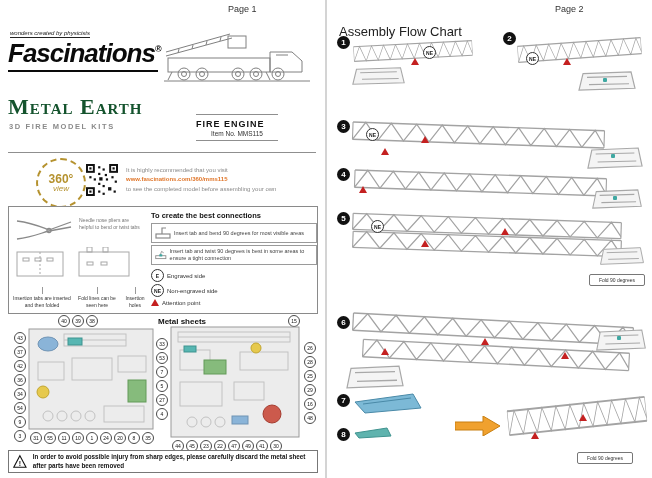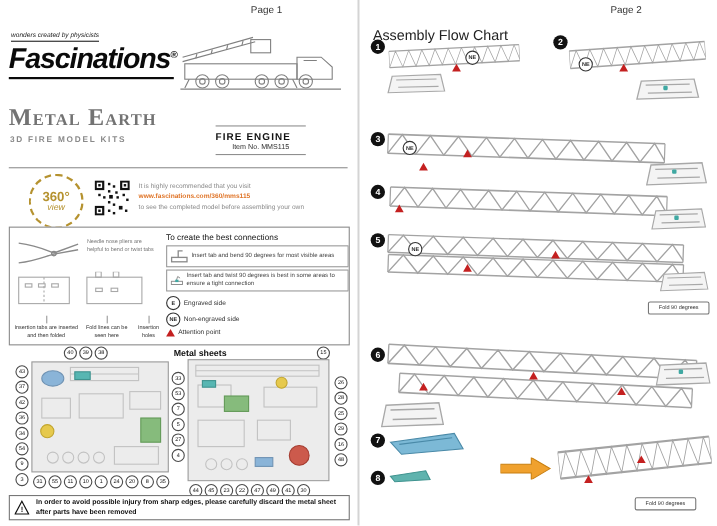--- a/index.html
+++ b/index.html
@@ -8,34 +8,34 @@
   .abs{position:absolute;}
   .page{position:absolute;top:0;height:478px;width:296px;background:#fff;}
   .divider{position:absolute;left:325px;top:0;width:2px;height:478px;background:#d4d4d4;}
   .page-label{font-size:9px;color:#333;}
   
   .tagline{font-size:6px;font-style:italic;color:#222;border-bottom:1px solid #222;padding-bottom:1px;}
   .brand{font-size:26px;font-weight:bold;font-style:italic;letter-spacing:-1px;color:#0a0a0a;line-height:1;text-align:center;}
   .brand sup{font-size:9px;font-style:normal;}
   .brand-rule{height:2px;background:#0a0a0a;}
   .metal-earth{font-family:"Liberation Serif",serif;font-variant:small-caps;font-weight:bold;
-               font-size:22px;color:#737373;letter-spacing:1px;line-height:1;}
+               font-size:22px;color:#14532d;letter-spacing:1px;line-height:1;}
   .kits{font-size:7.5px;font-weight:bold;color:#8a8a8a;letter-spacing:1.6px;}
   .rule{height:1px;background:#8f8f8f;}
   .product-name{font-size:9px;font-weight:bold;letter-spacing:1px;color:#111;}
   .product-item{font-size:6.5px;text-align:center;color:#333;}
   .badge360{width:46px;height:46px;border:2px dashed #b5922f;border-radius:50%;display:flex;
             flex-direction:column;align-items:center;justify-content:center;color:#b5922f;background:#fff;}
   .badge360 .b1{font-size:12px;font-weight:bold;line-height:1;}
   .badge360 .b2{font-size:8px;font-style:italic;line-height:1;}
   .visit{font-size:6px;color:#8a8a8a;line-height:1.55;}
   .visit .link{color:#e0762a;font-weight:bold;}
   
   .conn-box{border:1px solid #8a8a8a;background:#fff;}
-  .conn-title{font-size:7.5px;font-weight:normal;color:#111;}
+  .conn-title{font-size:7.5px;font-weight:bold;color:#111;}
   .tipbox{border:1px solid #9a9a9a;display:flex;align-items:center;gap:3px;padding:2px 3px;
           font-size:5.5px;color:#444;line-height:1.25;background:#fff;}
   .pliers-note{font-size:5px;color:#777;line-height:1.3;}
   .small-label{font-size:5px;color:#333;text-align:center;line-height:1.3;}
   .leader{width:1px;height:7px;background:#999;margin:0 auto 1px auto;}
   .legend-row{display:flex;align-items:center;gap:3px;font-size:6px;color:#333;margin-bottom:2px;}
   .badge-circ{width:11px;height:11px;border:1px solid #333;border-radius:50%;background:#fff;
               font-size:5px;font-weight:bold;display:flex;align-items:center;justify-content:center;flex:0 0 auto;color:#222;}
   .red-arrow{display:inline-block;width:0;height:0;border-left:4px solid transparent;
              border-right:4px solid transparent;border-bottom:7px solid #c42020;}
@@ -115,21 +115,21 @@
 
     <div class="abs metal-earth" style="left:8px;top:96px">Metal Earth</div>
     <div class="abs kits" style="left:9px;top:122px">3D FIRE MODEL KITS</div>
 
     <div class="abs rule" style="left:196px;top:114px;width:82px"></div>
     <div class="abs product-name" style="left:196px;top:119px;width:82px">FIRE ENGINE</div>
     <div class="abs product-item" style="left:196px;top:130px;width:82px">Item No. MMS115</div>
     <div class="abs rule" style="left:196px;top:140px;width:82px"></div>
     <div class="abs rule" style="left:8px;top:152px;width:308px"></div>
 
-    <div class="abs badge360" style="left:26px;top:158px">
+    <div class="abs badge360" style="left:36px;top:158px">
       <span class="b1">360°</span>
       <span class="b2">view</span>
     </div>
     <svg class="abs" style="left:86px;top:164px" width="32" height="32" viewBox="0 0 29 29">
       <g fill="#111">
         <rect x="0" y="0" width="8" height="8"></rect>
           <rect x="21" y="0" width="8" height="8"></rect>
           <rect x="0" y="21" width="8" height="8"></rect>
         <rect x="11" y="2" width="2" height="2"></rect>
           <rect x="15" y="4" width="2" height="2"></rect>

